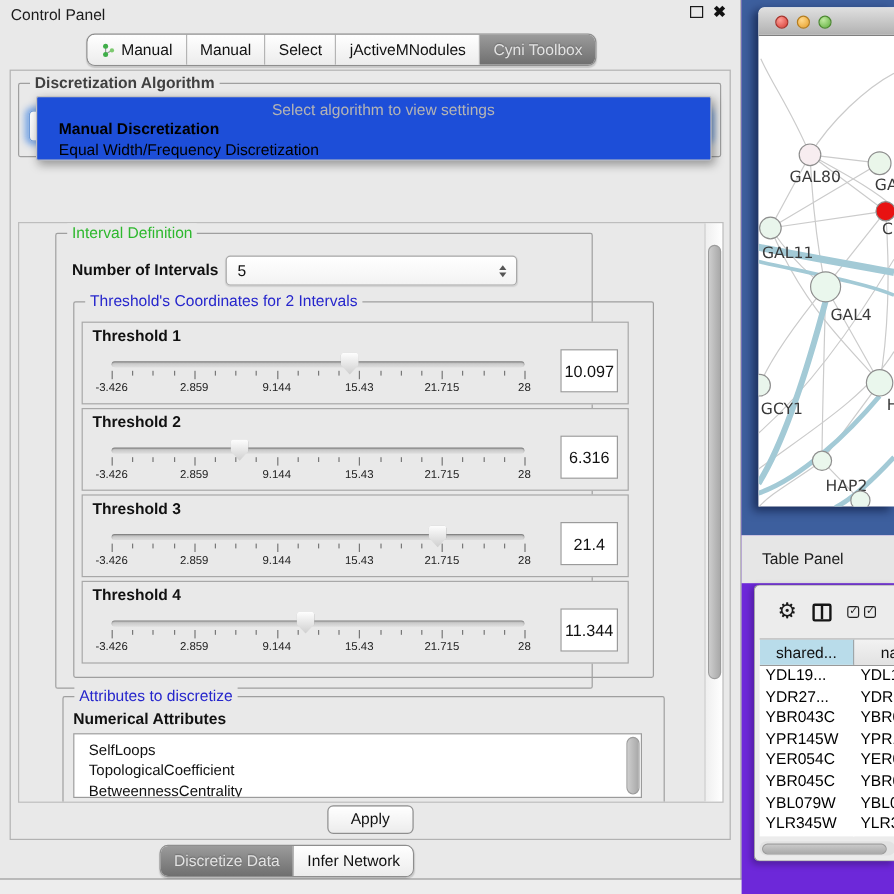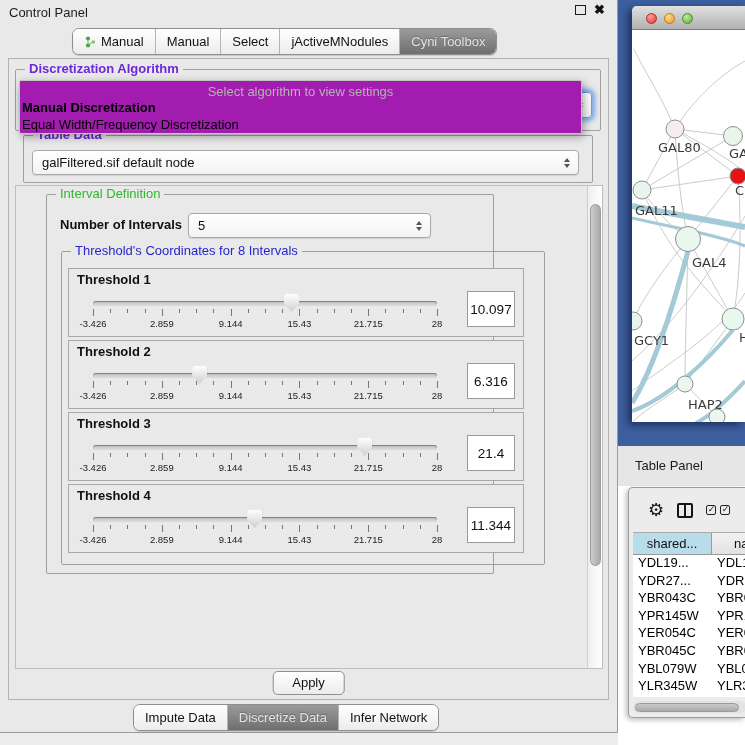--- a/index.html
+++ b/index.html
@@ -26,38 +26,38 @@
   .bottomtabs { left:133px; top:704px; }
 
   
   .content { position:absolute; left:8px; top:58px; width:601px; height:642px;
              border:1px solid #b2b2b2; background:#e9e9e9; }
 
   
   .group { position:absolute; border:1px solid #9f9f9f; border-radius:2px; }
   .legend { position:absolute; top:-9px; left:9px; background:#e9e9e9; padding:0 4px;
             font-size:13px; white-space:nowrap; }
-  .legend.bold { font-weight:bold; color:#6d28d9; }
+  .legend.bold { font-weight:bold; color:#404040; }
   .legend.green { color:#2eb82e; }
   .legend.blue { color:#2626cc; }
 
   
   .combo { position:absolute; display:flex; align-items:center; background:linear-gradient(#ffffff,#f3f3f3);
            border:1px solid #a9a9a9; border-radius:4px; font-size:13px; color:#111;
            padding-left:9px; box-shadow:0 1px 1px rgba(0,0,0,.1); }
   .combo .val { flex:1; overflow:hidden; white-space:nowrap; }
   .spin { width:18px; display:flex; flex-direction:column; align-items:center; gap:2px; margin-right:2px; }
   .spin b, .spin i { width:0; height:0; border-left:3.5px solid transparent; border-right:3.5px solid transparent; }
   .spin b { border-bottom:4px solid #555; }
   .spin i { border-top:4px solid #555; }
   .focusring { box-shadow:0 0 5px 2.5px rgba(110,160,230,.9); border-color:#6f9bd8; }
 
   
-  .popup { position:absolute; left:19px; top:80px; width:563px; height:54px; background:#a21caf;
-           border:1px solid #c2c2c2; border-radius:2px; box-shadow:2px 3px 8px rgba(0,0,0,.35); z-index:60; }
+  .popup { position:absolute; left:30px; top:80px; width:563px; height:54px; background:#1d4ed8;
+           border:1px solid #c2c2c2; border-radius:2px; box-shadow:2px 3px 8px rgba(0,0,0,.35); z-index:60;padding-left:16px; }
   .popup .hint { text-align:center; color:#b4b4b4; font-size:13px; padding-top:3px; }
   .popup .opt { font-size:13px; color:#000; padding:1px 2px 0 2px; line-height:16px; }
   .popup .opt.bold { font-weight:bold; }
 
   
   .scrollpane { position:absolute; left:6px; top:126px; width:588px; height:484px;
                 border:1px solid #bdbdbd; background:#e9e9e9; overflow:hidden; }
   .vscrollbar { position:absolute; right:0; top:0; width:15px; height:100%;
                 background:linear-gradient(90deg,#efefef,#ffffff); border-left:1px solid #cfcfcf; }
   .sthumb { position:absolute; left:1.5px; width:11px; border-radius:6px;
@@ -86,21 +86,21 @@
   
   .listbox { position:absolute; background:#fff; border:1px solid #9b9b9b; overflow:hidden; }
   .listbox ul { list-style:none; padding:5px 0 0 12px; }
   .listbox li { font-size:12.5px; color:#111; line-height:17px; white-space:nowrap; }
 
   .applybtn { position:absolute; left:50%; transform:translateX(-50%); top:612px;
               padding:3px 19px 4px; font-size:13px; color:#111; font-family:"Liberation Sans",sans-serif;
               background:linear-gradient(#ffffff,#ececec); border:1px solid #8f8f8f; border-radius:5px; }
 
   
-  .desktop { position:absolute; left:618px; top:0; width:127px; height:745px; background:#ffffff; }
+  .desktop { position:absolute; left:618px; top:0; width:127px; height:745px; background:#6d28d9; }
   .bluebg { position:absolute; left:0; top:0; width:127px; height:446px; background:#3d5f9e; }
   .macwin { position:absolute; left:14px; top:6px; width:113px; height:416px; background:#fff;
             border-radius:5px 0 0 0; box-shadow:-4px 3px 8px rgba(0,10,40,.55); overflow:hidden; }
   .mtitle { position:absolute; left:0; top:0; width:100%; height:24px;
             background:linear-gradient(#e0e0e0,#b1b1b1); border-bottom:1px solid #7f7f7f; border-radius:5px 0 0 0; }
   .light { position:absolute; top:6.5px; width:11px; height:11px; border-radius:50%; }
   .light.red   { left:14px; background:radial-gradient(circle at 35% 30%, #ff9d95, #d43c34); border:.5px solid #a8342d;}
   .light.amber { left:32px; background:radial-gradient(circle at 35% 30%, #ffd98c, #e79e28); border:.5px solid #b57d1f;}
   .light.green { left:50px; background:radial-gradient(circle at 35% 30%, #bfe9a0, #5fae3c); border:.5px solid #4c8a30;}
   .netsvg { position:absolute; left:0; top:25px; }
@@ -175,47 +175,37 @@
       <span class="legend bold">Discretization Algorithm</span>
       <div class="combo focusring" style="left:8px;top:22px;width:568px;height:26px;">
         <span class="val"></span>
         <span class="spin">
             <b></b>
             <i></i>
           </span>
       </div>
     </div>
 
-    <div class="group" style="left:14px;top:76px;width:570px;height:48px;">
-      <span class="legend bold">Table Data</span>
-      <div class="combo" style="left:8px;top:14px;width:547px;height:25px;">
-        <span class="val">galFiltered.sif default node</span>
-        <span class="spin">
-            <b></b>
-            <i></i>
-          </span>
-      </div>
-    </div>
 
     <div class="scrollpane">
 
       <div class="group" style="left:30px;top:8px;width:448px;height:380px;">
         <span class="legend green">Interval Definition</span>
 
         <span class="fieldlabel" style="left:13px;top:22px;">Number of Intervals</span>
         <div class="combo" style="left:141px;top:18px;width:243px;height:25px;">
           <span class="val">5</span>
           <span class="spin">
               <b></b>
               <i></i>
             </span>
         </div>
 
         <div class="group" style="left:14px;top:56px;width:484px;height:314px;">
-          <span class="legend blue">Threshold's Coordinates for 8 Intervals</span>
+          <span class="legend blue">Threshold's Coordinates for 2 Intervals</span>
           <div id="sliders" style="position:absolute;left:6px;top:16px;">
               <div class="tpanel">
                 <div class="tlabel">Threshold 1</div>
                 <div class="track"></div>
                 <div class="thumb" style="left: 214.988px;"></div>
                 <div class="ticks">
                   <div class="tick major" style="left: 0px;"></div>
                   <div class="ticklabel" style="left: 0px;">-3.426</div>
                   <div class="tick minor" style="left: 17.2px;"></div>
                   <div class="tick minor" style="left: 34.4px;"></div>
@@ -347,39 +337,48 @@
                   <div class="tick minor" style="left: 326.8px;"></div>
                   <div class="tick major" style="left: 344px;"></div>
                   <div class="ticklabel" style="left: 344px;">28</div>
                 </div>
                 <div class="valuebox">11.344</div>
               </div>
             </div>
         </div>
       </div>
 
+      <div class="group" style="left:36px;top:394px;width:502px;height:120px;">
+        <span class="legend blue">Attributes to discretize</span>
+        <span class="fieldlabel" style="left:8px;top:10px;">Numerical Attributes</span>
+        <div class="listbox" style="left:8px;top:30px;width:474px;height:54px;">
+          <ul id="attrList">
+              <li>SelfLoops</li>
+              <li>TopologicalCoefficient</li>
+              <li>BetweennessCentrality</li>
+            </ul>
+          <div class="sthumb" style="top:2px;height:48px;left:auto;right:1px;"></div>
+        </div>
+      </div>
 
       <div class="vscrollbar">
         <div class="sthumb" style="top:18px;height:362px;"></div>
       </div>
     </div>
 
     <button class="applybtn">Apply</button>
   </div>
 
   <div class="popup">
     <div class="hint">Select algorithm to view settings</div>
     <div class="opt bold">Manual Discretization</div>
     <div class="opt">Equal Width/Frequency Discretization</div>
   </div>
 
   <div class="segbar bottomtabs" id="bottomTabs">
-      <span class="seg">
-        <span>Impute Data</span>
-      </span>
       <span class="seg sel">
         <span>Discretize Data</span>
       </span>
       <span class="seg">
         <span>Infer Network</span>
       </span>
     </div>
 </section>
 
 <section class="desktop">

